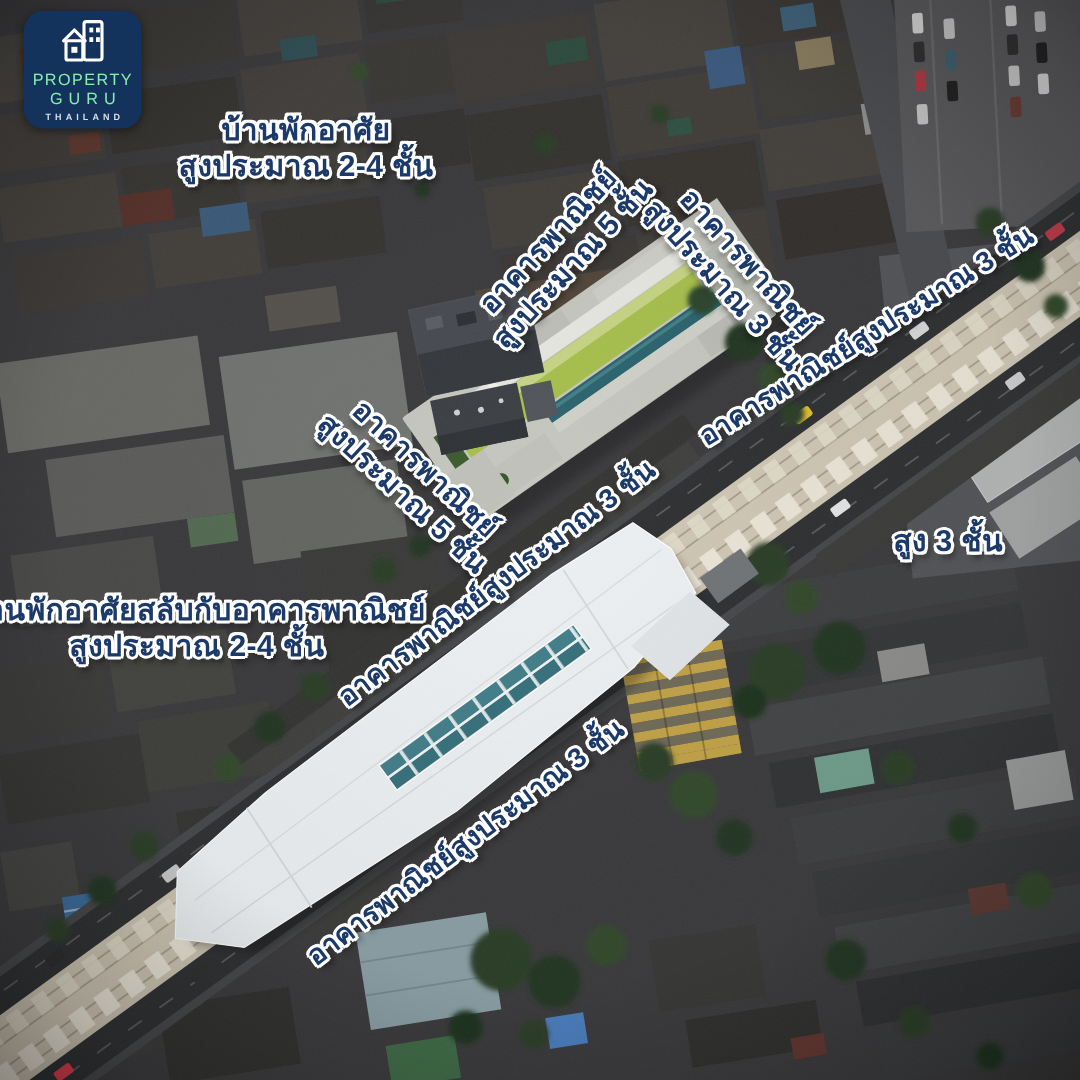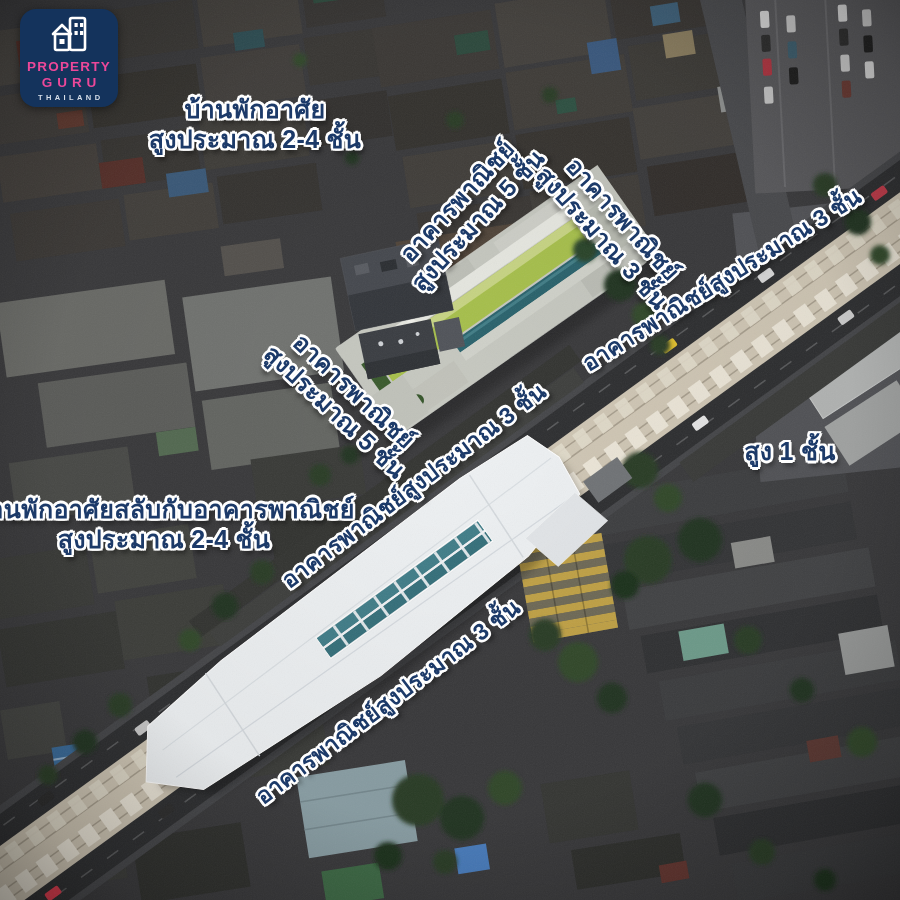--- a/index.html
+++ b/index.html
@@ -25,21 +25,21 @@
   }
   .map-label .ln{display:block;}
   
   .logo{
     position:absolute;left:20px;top:9px;width:98px;height:98px;
     background:var(--logo-bg,#14335c);border-radius:16px;
     display:flex;flex-direction:column;align-items:center;justify-content:center;
     box-shadow:0 2px 8px rgba(0,0,0,.45);
   }
   .logo .icon{margin-bottom:5px;}
-  .logo .brand{color:#ec4899;font-size:13.5px;font-weight:700;letter-spacing:1.2px;line-height:1.15;}
+  .logo .brand{color:#86efac;font-size:13.5px;font-weight:400;letter-spacing:1.2px;line-height:1.15;}
   .logo .guru{letter-spacing:5px;text-indent:5px;}
   .logo .country{color:#d7dfe9;font-size:7.5px;font-weight:700;letter-spacing:3.4px;text-indent:3.4px;margin-top:3px;}
 </style>
 </head>
 <body>
 
 <div class="stage">
 
 <svg class="scene" width="900" height="900" viewBox="0 0 900 900">
   <defs>
@@ -405,21 +405,21 @@
 <div class="map-label" style="left:722px;top:280px;font-size:23px;transform:translate(-50%,-50%) rotate(-32deg);">
   <span class="ln">อาคารพาณิชย์สูงประมาณ 3 ชั้น</span>
 </div>
 
 <div class="map-label" style="left:344px;top:402px;font-size:24px;transform:translate(-50%,-50%) rotate(43deg);">
   <span class="ln">อาคารพาณิชย์</span>
   <span class="ln">สูงประมาณ 5 ชั้น</span>
 </div>
 
 <div class="map-label" style="left:790px;top:452px;font-size:25px;transform:translate(-50%,-50%);">
-  <span class="ln">สูง 1 ชั้น</span>
+  <span class="ln">สูง 3 ชั้น</span>
 </div>
 
 <div class="map-label" style="left:164px;top:524px;font-size:25px;transform:translate(-50%,-50%);">
   <span class="ln">บ้านพักอาศัยสลับกับอาคารพาณิชย์</span>
   <span class="ln">สูงประมาณ 2-4 ชั้น</span>
 </div>
 
 <div class="map-label" style="left:414px;top:486px;font-size:23px;transform:translate(-50%,-50%) rotate(-37deg);">
   <span class="ln">อาคารพาณิชย์สูงประมาณ 3 ชั้น</span>
 </div>

